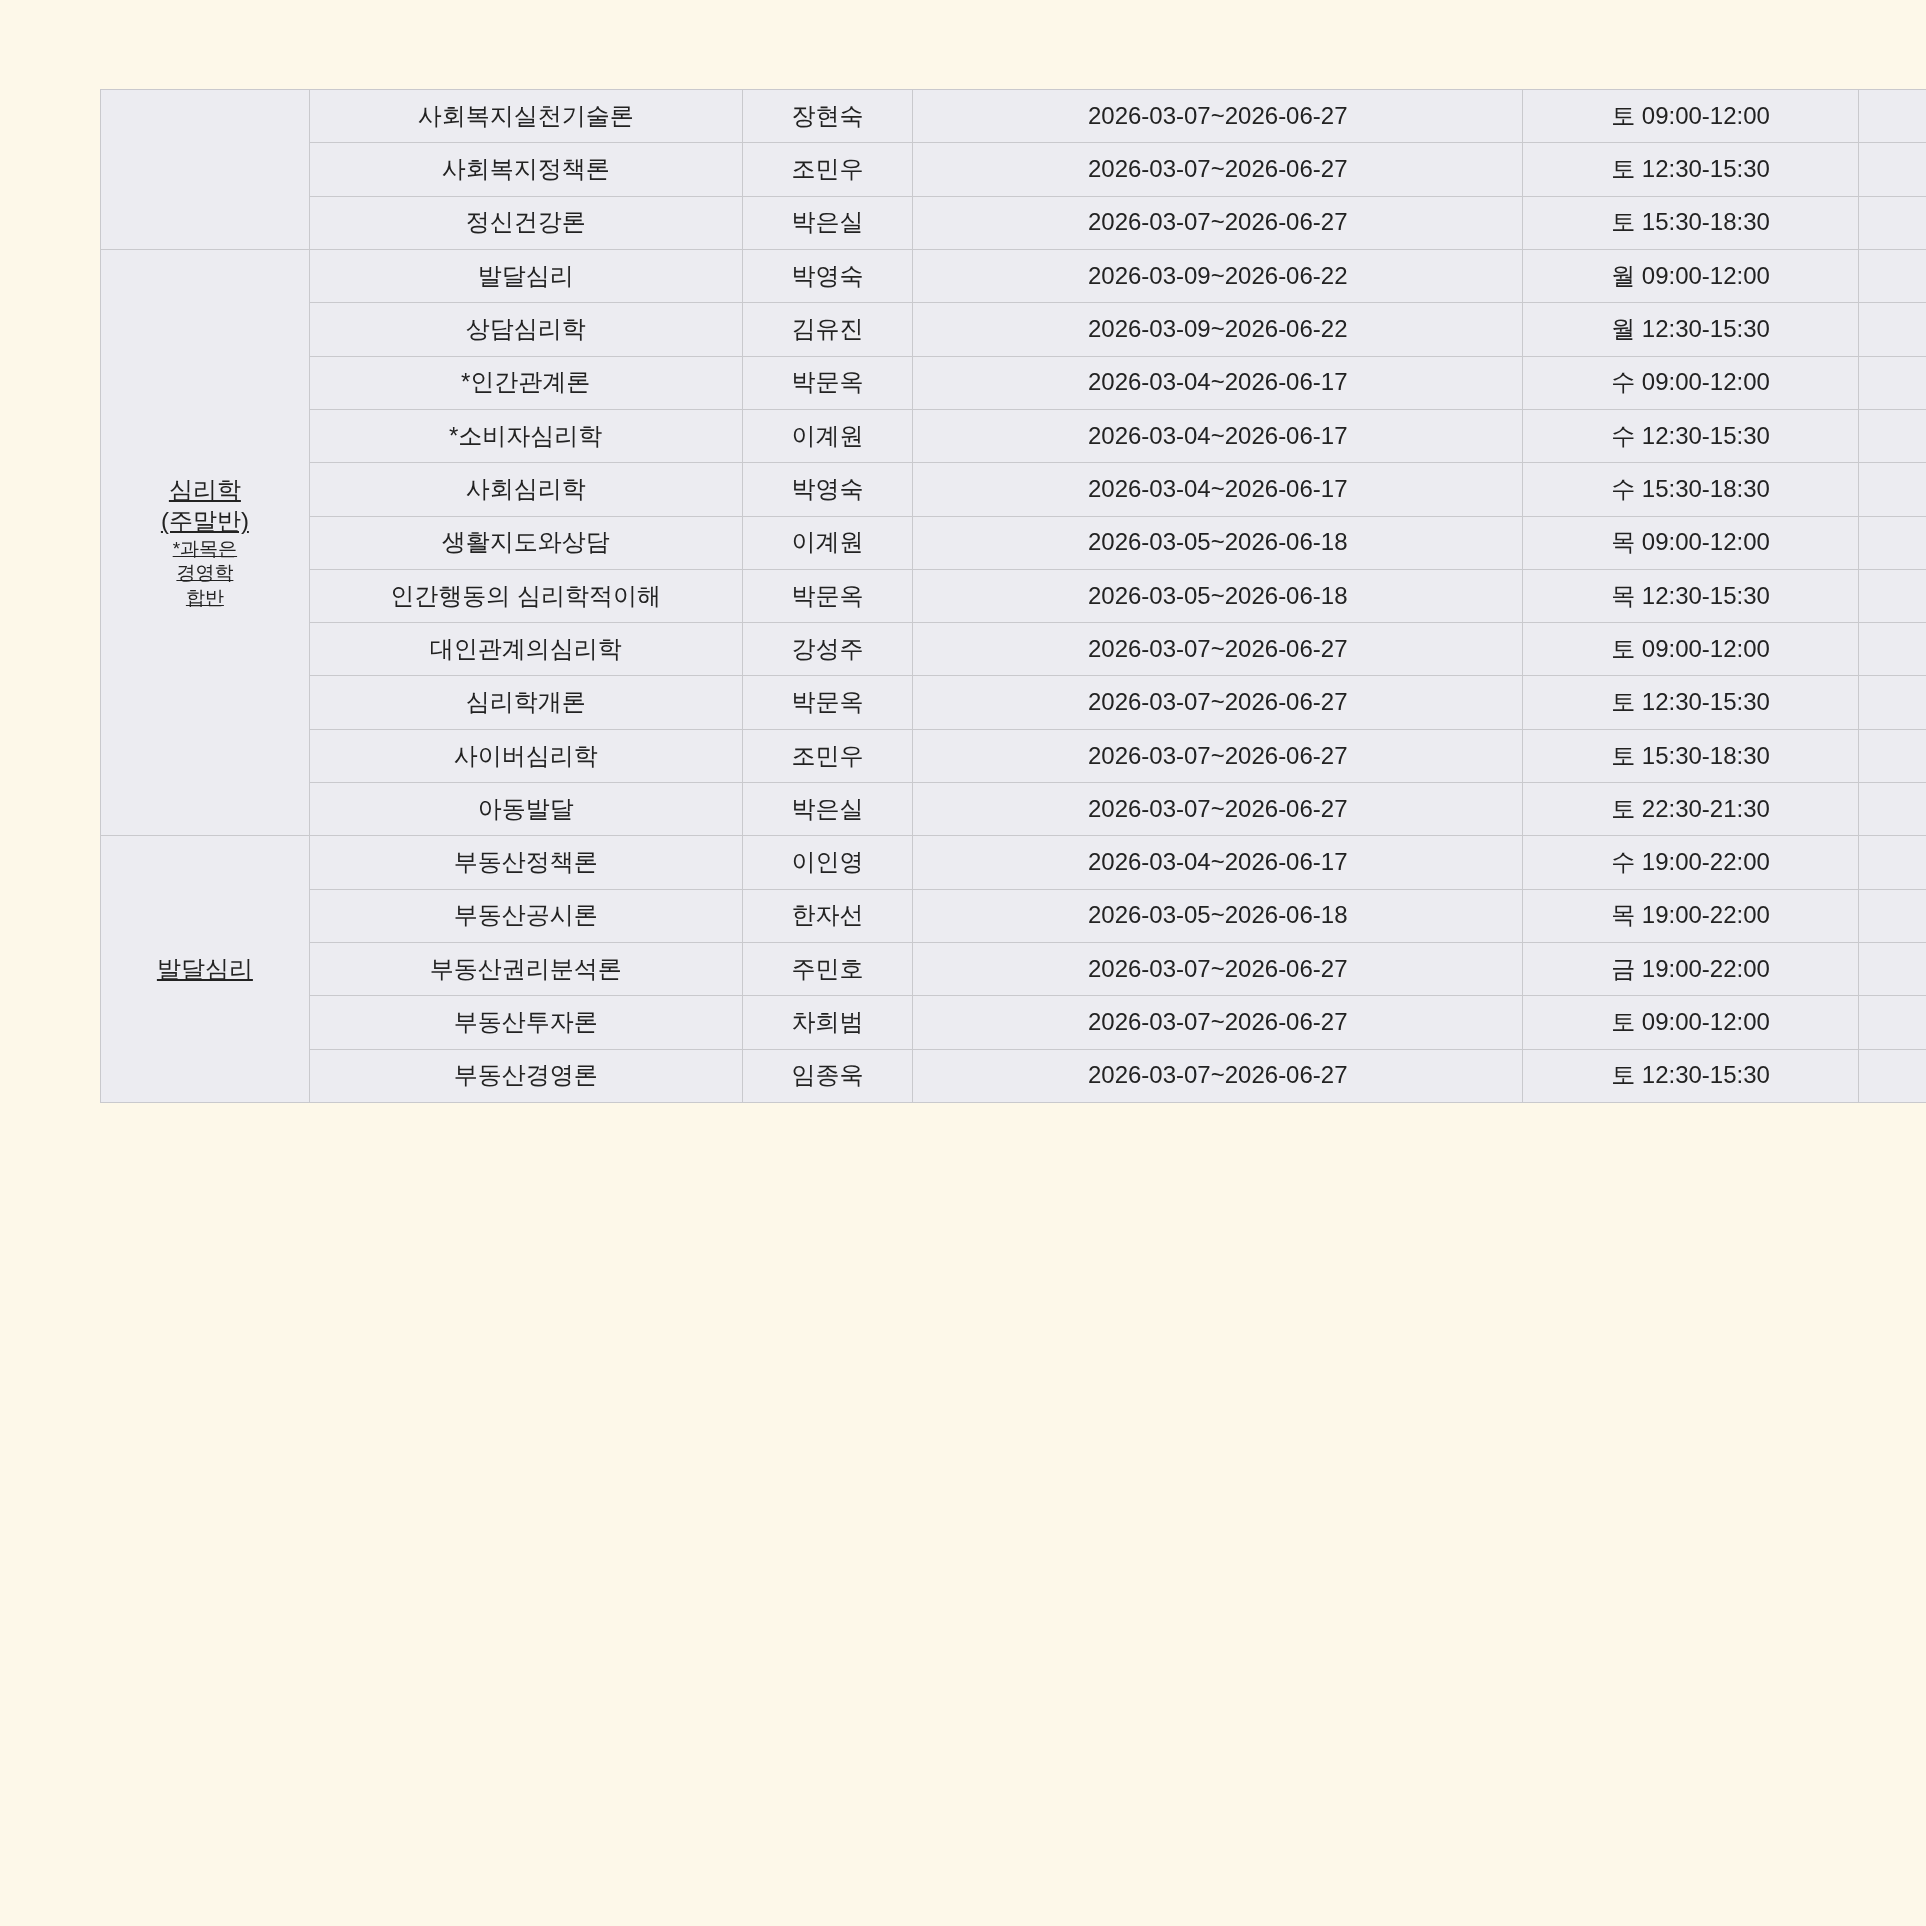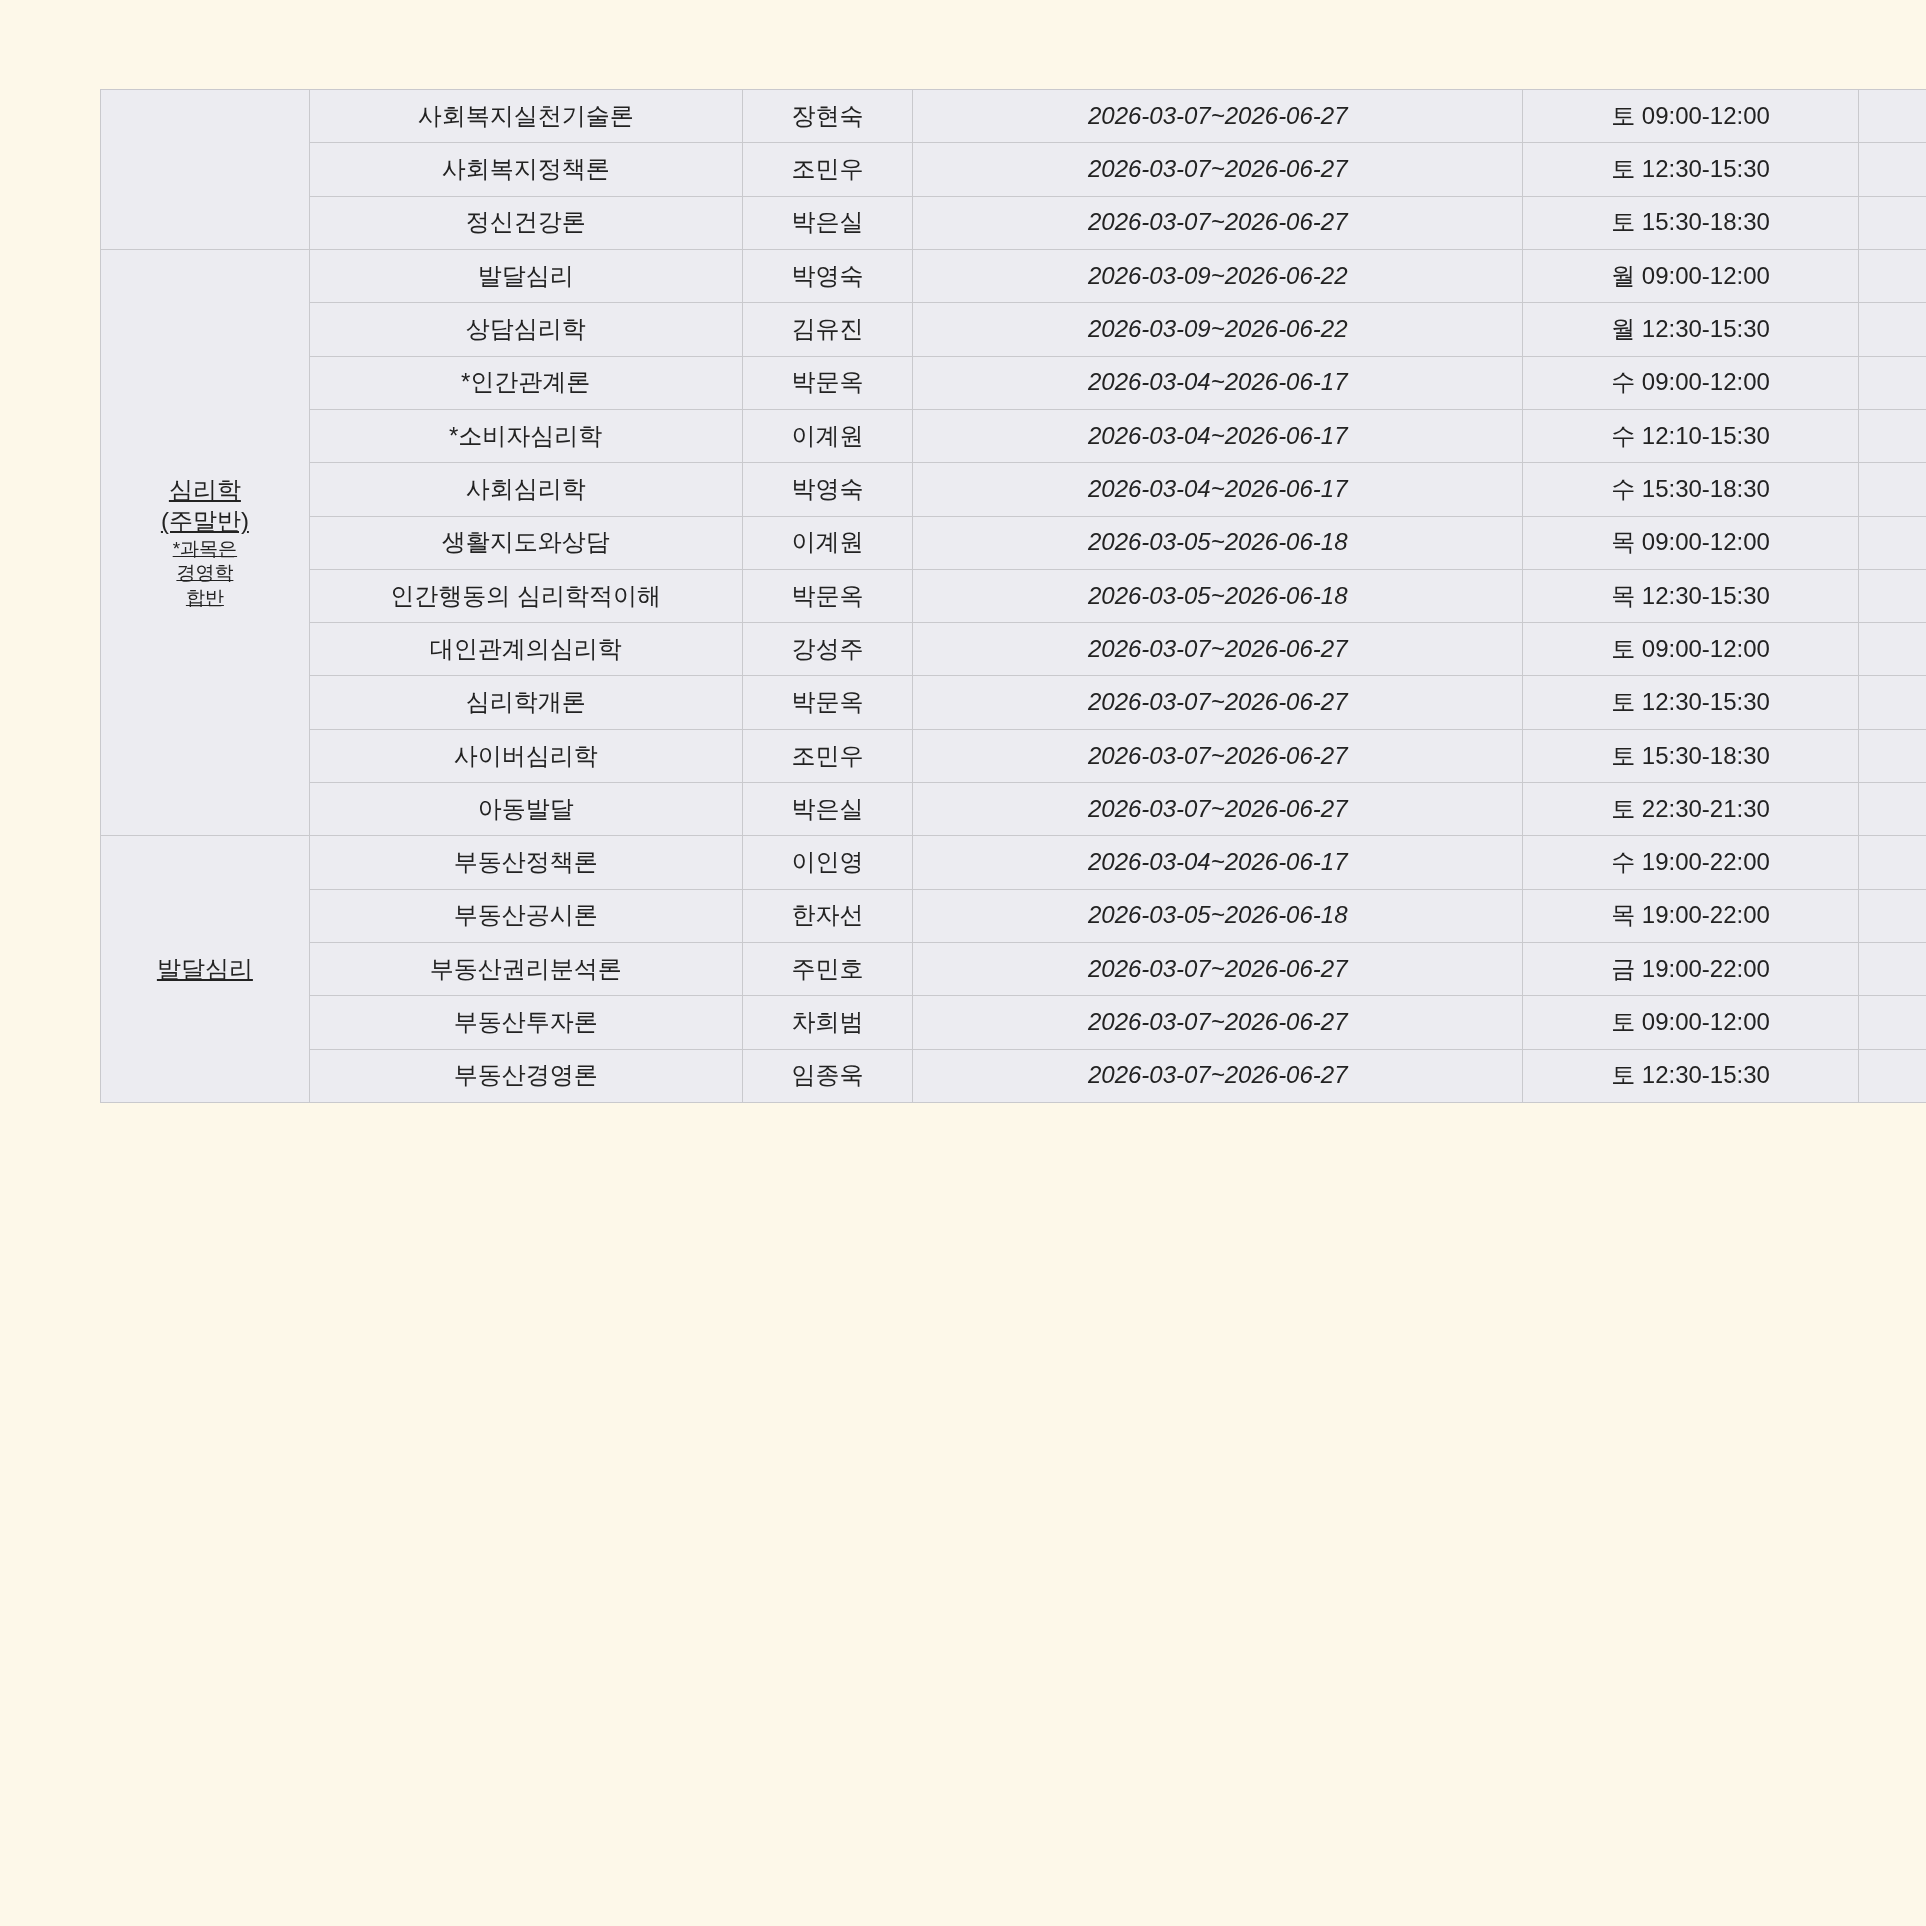--- a/index.html
+++ b/index.html
@@ -45,21 +45,20 @@
   }
   td.subject {
     width: 424px;
     white-space: normal;
   }
   td.prof {
     width: 162px;
   }
   td.period {
     width: 601px;
-    font-style: italic;
   }
   td.time {
     width: 327px;
     margin-top: 47px;
   }
   td.fee {
     width: 216px;
   }
   .two-line {
     line-height: 1.22;
@@ -124,21 +123,21 @@
         <td class="subject">*인간관계론</td>
         <td class="prof">박문옥</td>
         <td class="period">2026-03-04~2026-06-17</td>
         <td class="time">수 09:00-12:00</td>
         <td class="fee">390,000</td>
       </tr>
       <tr>
         <td class="subject">*소비자심리학</td>
         <td class="prof">이계원</td>
         <td class="period">2026-03-04~2026-06-17</td>
-        <td class="time">수 12:10-15:30</td>
+        <td class="time">수 12:30-15:30</td>
         <td class="fee">390,000</td>
       </tr>
       <tr>
         <td class="subject">사회심리학</td>
         <td class="prof">박영숙</td>
         <td class="period">2026-03-04~2026-06-17</td>
         <td class="time">수 15:30-18:30</td>
         <td class="fee">390,000</td>
       </tr>
       <tr>

